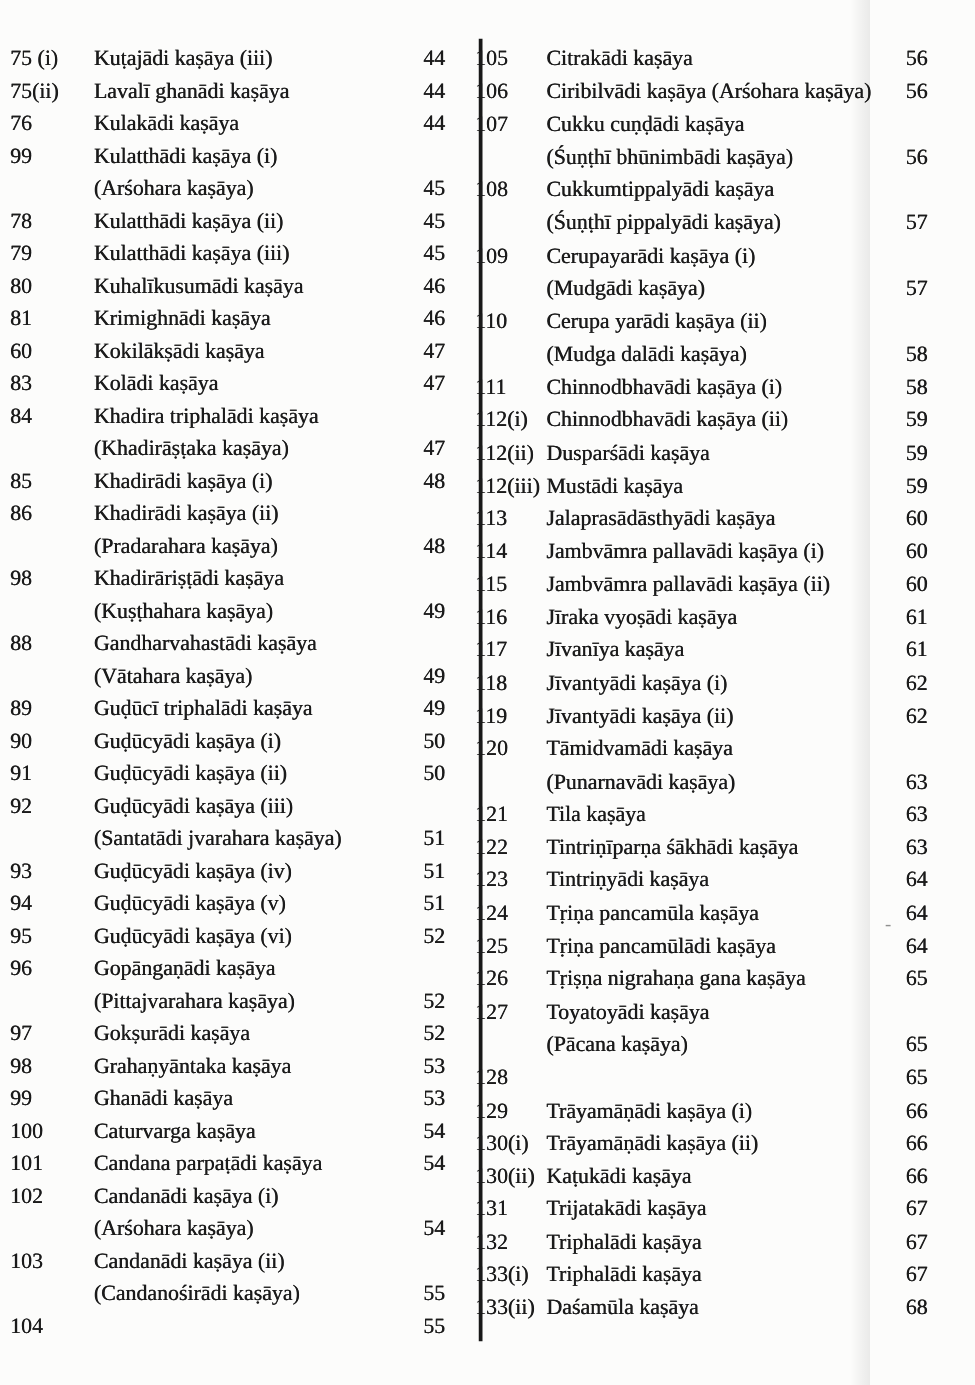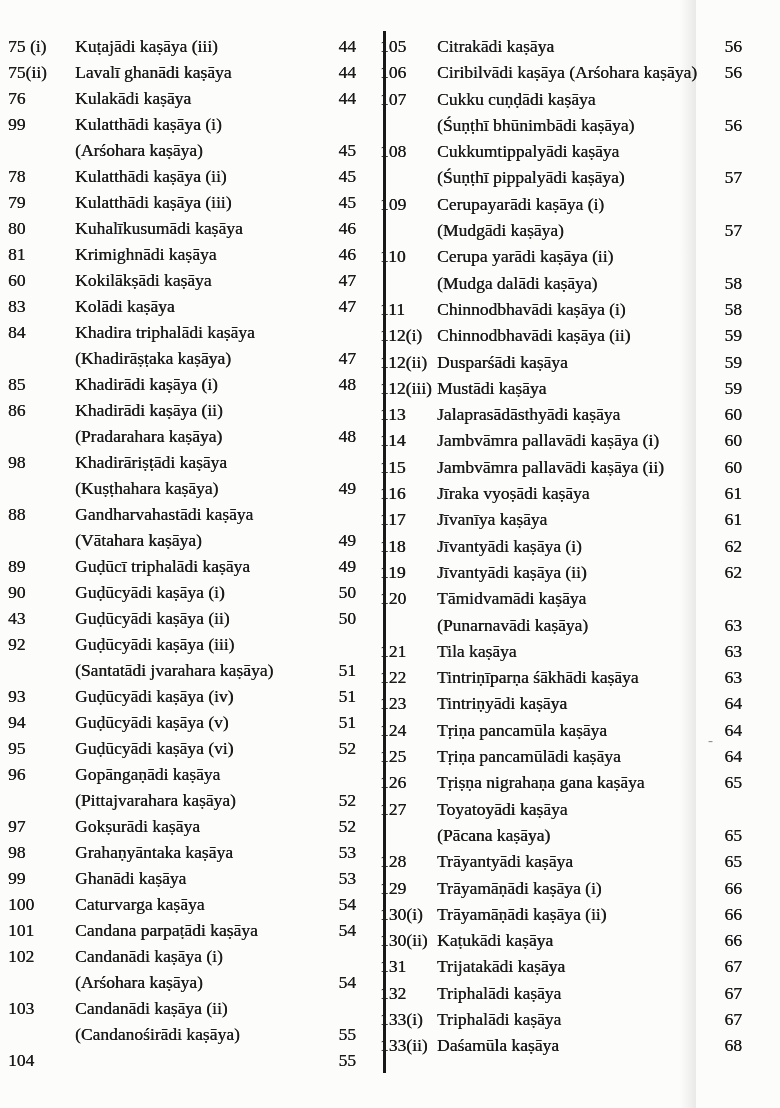--- a/index.html
+++ b/index.html
@@ -209,21 +209,21 @@
       <div class="entry">
         <span class="num">90</span>
         <div class="body">
           <div class="line">
             <span class="text">Guḍūcyādi kaṣāya (i)</span>
             <span class="page-num">50</span>
           </div>
         </div>
       </div>
       <div class="entry">
-        <span class="num">43</span>
+        <span class="num">91</span>
         <div class="body">
           <div class="line">
             <span class="text">Guḍūcyādi kaṣāya (ii)</span>
             <span class="page-num">50</span>
           </div>
         </div>
       </div>
       <div class="entry">
         <span class="num">92</span>
         <div class="body">
@@ -595,21 +595,20 @@
           <div class="line">
             <span class="text">(Pācana kaṣāya)</span>
             <span class="page-num">65</span>
           </div>
         </div>
       </div>
       <div class="entry">
         <span class="num">128</span>
         <div class="body">
           <div class="line">
-            <span class="text">Trāyantyādi kaṣāya</span>
             <span class="page-num">65</span>
           </div>
         </div>
       </div>
       <div class="entry">
         <span class="num">129</span>
         <div class="body">
           <div class="line">
             <span class="text">Trāyamāṇādi kaṣāya (i)</span>
             <span class="page-num">66</span>

